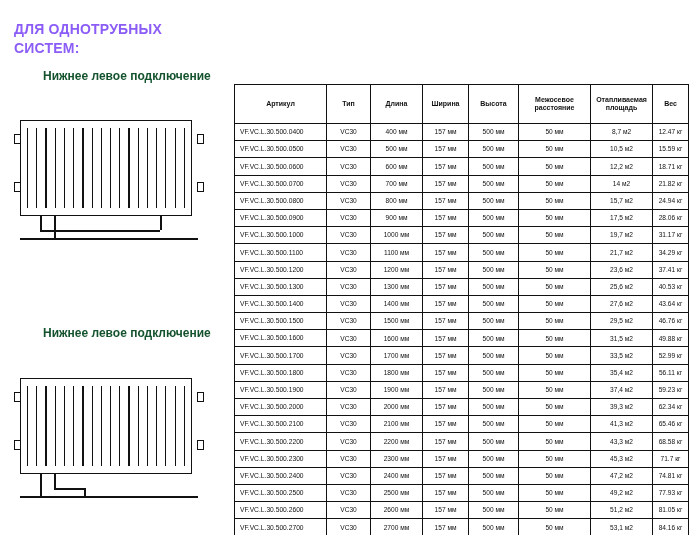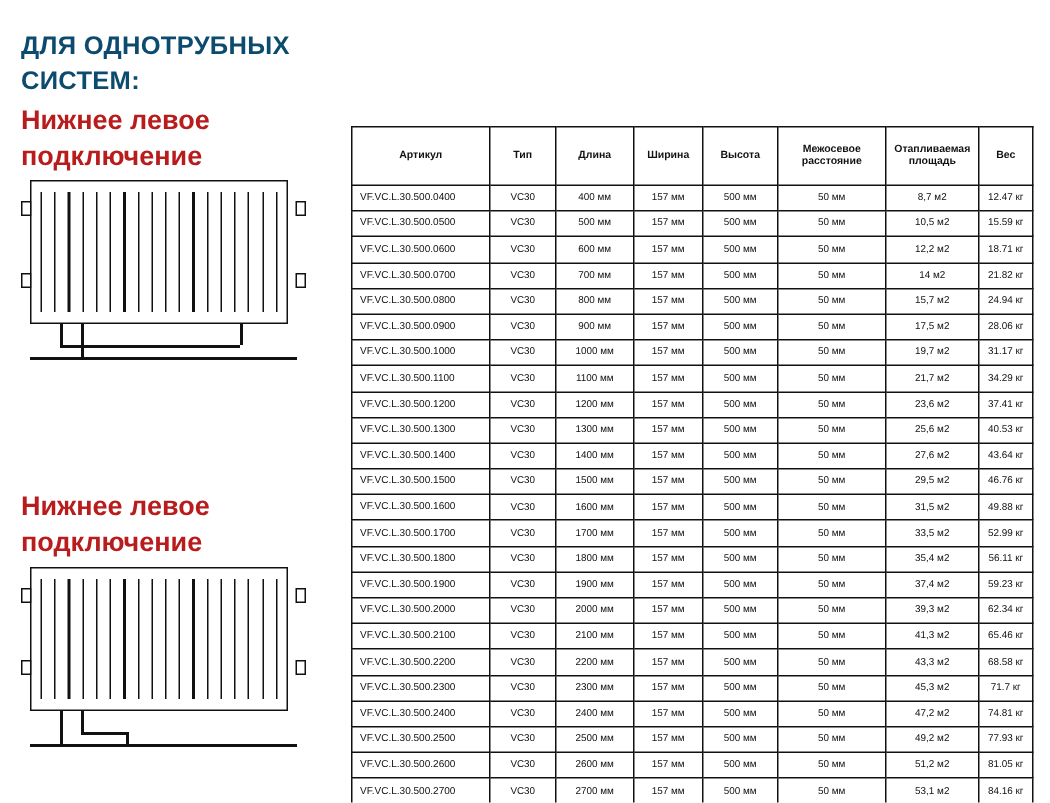--- a/index.html
+++ b/index.html
@@ -24,31 +24,32 @@
   
   .left-col {
     position: absolute;
     left: 0px;
     top: 0px;
     width: 228px;
     height: 535px;
   }
 
   .block-heading {
-    font-size: 17px;
+    font-size: 14px;
     font-weight: bold;
     line-height: 1.35;
     letter-spacing: 0.2px;
-    color: #0c4a6e;
+    color: #8b5cf6;
   }
   .block-subheading {
-    font-size: 18px;
+    font-size: 12px;
     font-weight: bold;
     line-height: 1.35;
-    color: #b91c1c;
+    color: #14532d;
+    margin-left: 29px;
   }
 
   .sect1-title {
     position: absolute;
     left: 14px;
     top: 20px;
     width: 200px;
   }
   .sect1-sub {
     position: absolute;

